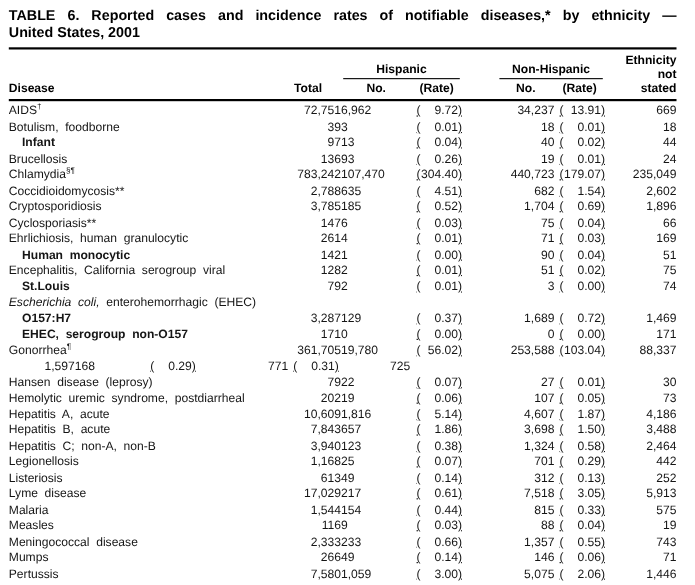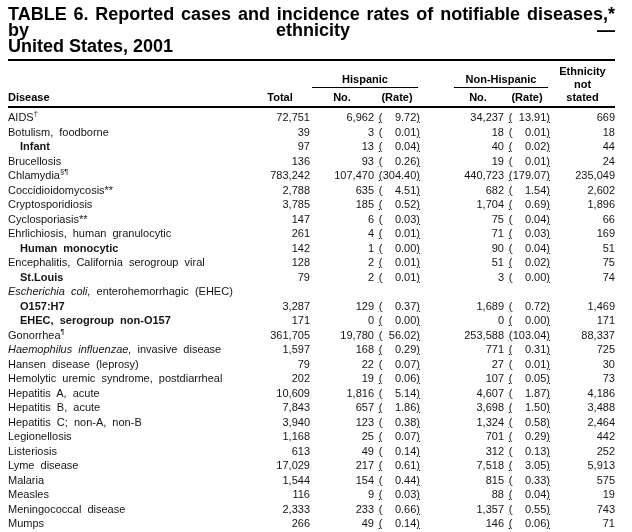--- a/index.html
+++ b/index.html
@@ -5,45 +5,45 @@
   html,body { margin:0; padding:0; background:#ffffff; }
   body {
     width:632px; height:532px; overflow:hidden;
     font-family:"Liberation Sans", sans-serif;
     color:#151515;
     -webkit-font-smoothing:antialiased;
   }
   .page { padding:6px 17px 0 8px; }
 
   
-  .title { font-weight:bold; font-size:18px; line-height:16px; color:#000; }
+  .title { font-weight:bold; font-size:13px; line-height:16px; color:#000; }
   .title-l1 { text-align:justify; text-align-last:justify; }
   .title-l2 { text-align:left; }
   .rule-heavy { border:none; border-top:2px solid #000; margin:5px 0 0 0; }
   .rule-mid   { border:none; border-top:2px solid #000; margin:2px 0 0 0; }
 
   
   .c-disease { flex:1 1 auto; min-width:0; white-space:nowrap; overflow:hidden; word-spacing:3px; }
   .c-total   { width:60px;  text-align:right; }
-  .c-hno     { width:64px;  text-align:right; }
+  .c-hno     { width:64px;  text-align:left; }
   .c-rate    { width:46px;  text-align:right; white-space:nowrap;text-decoration:underline; }
   .c-spacer  { width:32px; }
   .c-nno     { width:52px;  text-align:right; }
   .c-eth     { width:65px;  text-align:right; }
   .rv { display:inline-block; width:34px; text-align:right; }
 
   
   .header { display:flex; align-items:flex-end; margin-top:4px; font-weight:bold; font-size:11px; color:#000; }
   .header .hcell { line-height:14px; }
   .h-center { text-align:center; }
   .group { display:flex; flex-direction:column; }
   .gtitle { text-align:center; border-bottom:1.5px solid #000; padding-bottom:1px; margin:0 2px 2px 2px; line-height:13px; }
   .gsub { display:flex; line-height:14px; }
   .gno-h, .grate-h { text-align:center; }
-  .ecol { display:flex; flex-direction:column; align-items:center; line-height:13px; }
+  .ecol { display:flex; flex-direction:column; align-items:flex-end; line-height:13px; }
 
   
   .tbody { margin-top:2px; }
   .row { display:flex; align-items:baseline; height:14.5px; line-height:14.5px; font-size:11px; }
   .row .c { flex-shrink:0; }
   .row .c-disease { flex-shrink:1; }
   .row.indent .c-disease { padding-left:12px;font-weight:bold; }
   sup { font-size:7.5px; vertical-align:super; line-height:0; }
   i { font-style:italic; }
 </style>
@@ -241,21 +241,20 @@
         <div class="c c-disease">Gonorrhea<sup>¶</sup></div>
         <div class="c c-total">361,705</div>
         <div class="c c-hno">19,780</div>
         <div class="c c-rate"><span>(</span><span class="rv">56.02</span><span>)</span></div>
         <div class="c c-spacer"></div>
         <div class="c c-nno">253,588</div>
         <div class="c c-rate"><span>(</span><span class="rv">103.04</span><span>)</span></div>
         <div class="c c-eth">88,337</div>
       </div>
       <div class="row">
-        <div class="c c-disease"><i>Haemophilus influenzae,</i> invasive disease</div>
         <div class="c c-total">1,597</div>
         <div class="c c-hno">168</div>
         <div class="c c-rate"><span>(</span><span class="rv">0.29</span><span>)</span></div>
         <div class="c c-spacer"></div>
         <div class="c c-nno">771</div>
         <div class="c c-rate"><span>(</span><span class="rv">0.31</span><span>)</span></div>
         <div class="c c-eth">725</div>
       </div>
       <div class="row">
         <div class="c c-disease">Hansen disease (leprosy)</div>

